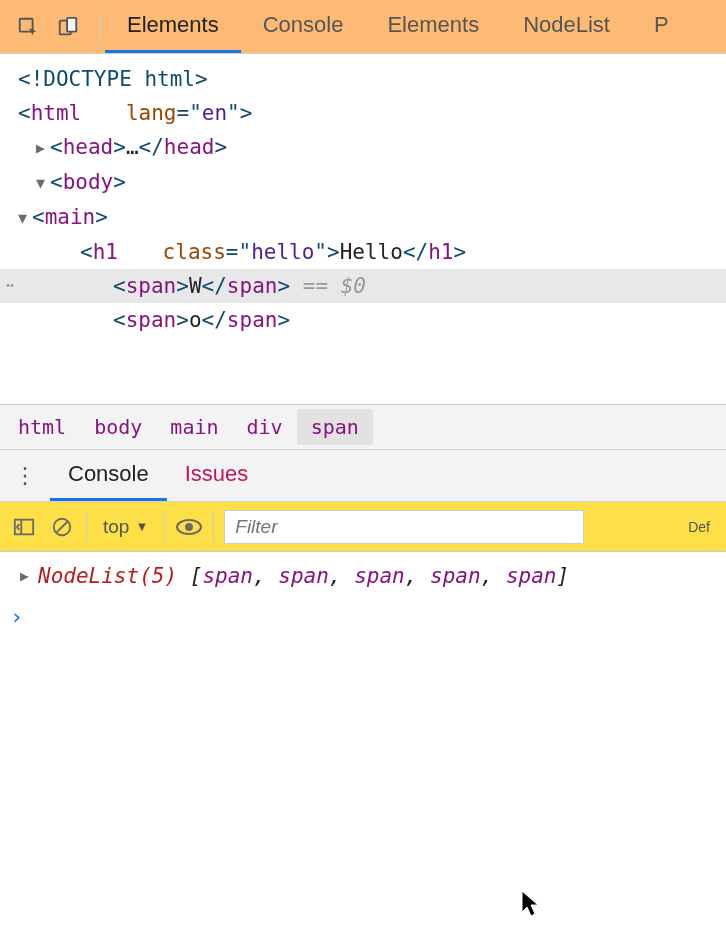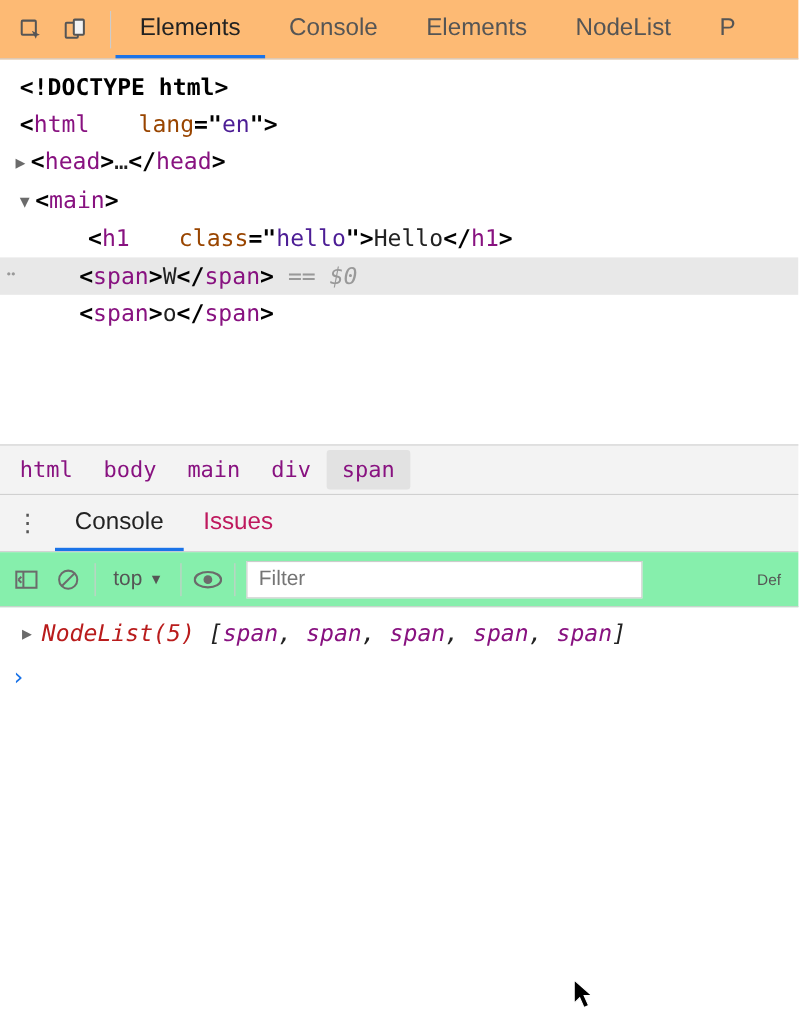--- a/index.html
+++ b/index.html
@@ -10,52 +10,52 @@
 .tool-icons { display: flex; align-items: center; gap: 12px; padding: 0 14px; }
 .tool-icon { width: 28px; height: 28px; display: flex; align-items: center; justify-content: center; color: #555; }
 .tool-sep { width: 1px; height: 34px; background: #ccc; margin: 0 4px; }
 .tabs { display: flex; height: 100%; }
 .tab { padding: 0 22px; display: flex; align-items: center; font-size: 22px; color: #555; cursor: pointer; border-bottom: 3px solid transparent; }
 .tab.active { color: #222; border-bottom-color: #1a73e8; }
 
 
 .elements-tree { font-family: Menlo, Consolas, monospace; font-size: 21px; line-height: 34px; padding-top: 8px; height: 350px; overflow: hidden; }
 .rowline { white-space: nowrap; padding-left: 18px; }
-.rowline.indent1 { padding-left: 14px; }
+.rowline.indent1 { padding-left: 36px; }
 .rowline.indent2 { }
 .rowline.indent3 { padding-left: 80px; }
-.rowline.indent4 { padding-left: 72px; }
+.rowline.indent4 { padding-left: 113px; }
 .rowline.selected { background: #e8e8e8; position: relative; }
 .rowline.selected::before { content: "••"; position: absolute; left: 0; top: 0; color: #999; font-size: 10px; letter-spacing: -2px; width: 18px; text-align: center; }
 .twisty { display: inline-block; width: 14px; color: #6b6b6b; font-size: 15px; vertical-align: 1px; }
-.brack { color: #000000; font-weight: bold; }
+.brack { color: #0c4a6e; }
 .tagname { color: #881280; }
 .attrname { color: #994500; margin-left: 32px; }
 .attrval { color: #4c1d95; }
 .textnode { color: #222; }
 .equals-dollar { color: #999; font-style: italic; }
 .equals-sign { color: #999; }
 
 
 .breadcrumb { display: flex; align-items: center; height: 46px; border-top: 1px solid #d0d0d0; border-bottom: 1px solid #d0d0d0; background: #f3f3f3; padding: 0 4px; font-family: Menlo, Consolas, monospace; font-size: 20px; }
 .crumb { padding: 6px 14px; color: #881280; cursor: pointer; }
 .crumb.active { background: #e2e2e2; border-radius: 3px; }
 
 
 .console-tabs { display: flex; align-items: center; height: 52px; border-bottom: 1px solid #d0d0d0; background: #f3f3f3; }
 .ctab-dots { padding: 0 14px; color: #555; font-size: 22px; cursor: pointer; }
 .ctab { padding: 0 18px; font-size: 22px; color: #be185d; height: 100%; display: flex; align-items: center; border-bottom: 3px solid transparent; cursor: pointer; }
 .ctab.active { color: #222; border-bottom-color: #1a73e8; }
 
 
-.console-bar { display: flex; align-items: center; height: 50px; border-bottom: 1px solid #d0d0d0; background: #86efac; padding: 0 10px; gap: 10px; }
+.console-bar { display: flex; align-items: center; height: 50px; border-bottom: 1px solid #d0d0d0; background: #fde047; padding: 0 10px; gap: 10px; }
 .cb-icon { width: 28px; height: 28px; display: flex; align-items: center; justify-content: center; color: #6b6b6b; }
 .cb-sep { width: 1px; height: 30px; background: #ccc; }
 .cb-select { display: flex; align-items: center; gap: 6px; color: #555; font-size: 19px; cursor: pointer; padding: 0 6px; }
-.filter-input { flex: 0 0 360px; height: 34px; border: 1px solid #ccc; background: #fff; padding: 0 10px; font-size: 19px; color: #888; }
+.filter-input { flex: 0 0 360px; height: 34px; border: 1px solid #ccc; background: #fff; padding: 0 10px; font-size: 19px; color: #888; font-style: italic; }
 .cb-right { margin-left: auto; font-size: 14px; color: #555; padding-right: 6px; }
 
 
 .console-out { font-family: Menlo, Consolas, monospace; font-size: 21px; padding: 12px 12px 0 20px; }
 .out-line { display: flex; align-items: center; gap: 4px; }
 .twisty-sm { color: #6b6b6b; font-size: 15px; width: 14px; }
 .italic { font-style: italic; }
 .nodelistname { color: #b91c1c; font-style: italic; }
 .arrbrack { color: #222; }
 .typepurple { color: #881280; font-style: italic; }
@@ -91,20 +91,21 @@
     <div class="tab">Elements</div>
     <div class="tab">NodeList</div>
     <div class="tab">P</div>
   </div>
 </div>
 
 <div class="elements-tree">
   <div class="rowline"><span class="brack">&lt;!DOCTYPE html&gt;</span></div>
   <div class="rowline"><span class="brack">&lt;</span><span class="tagname">html</span> <span class="attrname">lang</span><span class="brack">=</span><span class="brack">"</span><span class="attrval">en</span><span class="brack">"</span><span class="brack">&gt;</span></div>
   <div class="rowline indent1"><span class="twisty">▶</span><span class="brack">&lt;</span><span class="tagname">head</span><span class="brack">&gt;</span><span class="textnode">…</span><span class="brack">&lt;/</span><span class="tagname">head</span><span class="brack">&gt;</span></div>
+  <div class="rowline indent1"><span class="twisty">▼</span><span class="brack">&lt;</span><span class="tagname">body</span><span class="brack">&gt;</span></div>
   <div class="rowline indent2"><span class="twisty">▼</span><span class="brack">&lt;</span><span class="tagname">main</span><span class="brack">&gt;</span></div>
   <div class="rowline indent3"><span class="brack">&lt;</span><span class="tagname">h1</span> <span class="attrname">class</span><span class="brack">=</span><span class="brack">"</span><span class="attrval">hello</span><span class="brack">"</span><span class="brack">&gt;</span><span class="textnode">Hello</span><span class="brack">&lt;/</span><span class="tagname">h1</span><span class="brack">&gt;</span></div>
   <div class="rowline indent4 selected"><span class="brack">&lt;</span><span class="tagname">span</span><span class="brack">&gt;</span><span class="textnode">W</span><span class="brack">&lt;/</span><span class="tagname">span</span><span class="brack">&gt;</span> <span class="equals-sign">==</span> <span class="equals-dollar">$0</span></div>
   <div class="rowline indent4"><span class="brack">&lt;</span><span class="tagname">span</span><span class="brack">&gt;</span><span class="textnode">o</span><span class="brack">&lt;/</span><span class="tagname">span</span><span class="brack">&gt;</span></div>
 
 </div>
 
 <div class="breadcrumb">
   <div class="crumb">html</div>
   <div class="crumb">body</div>

